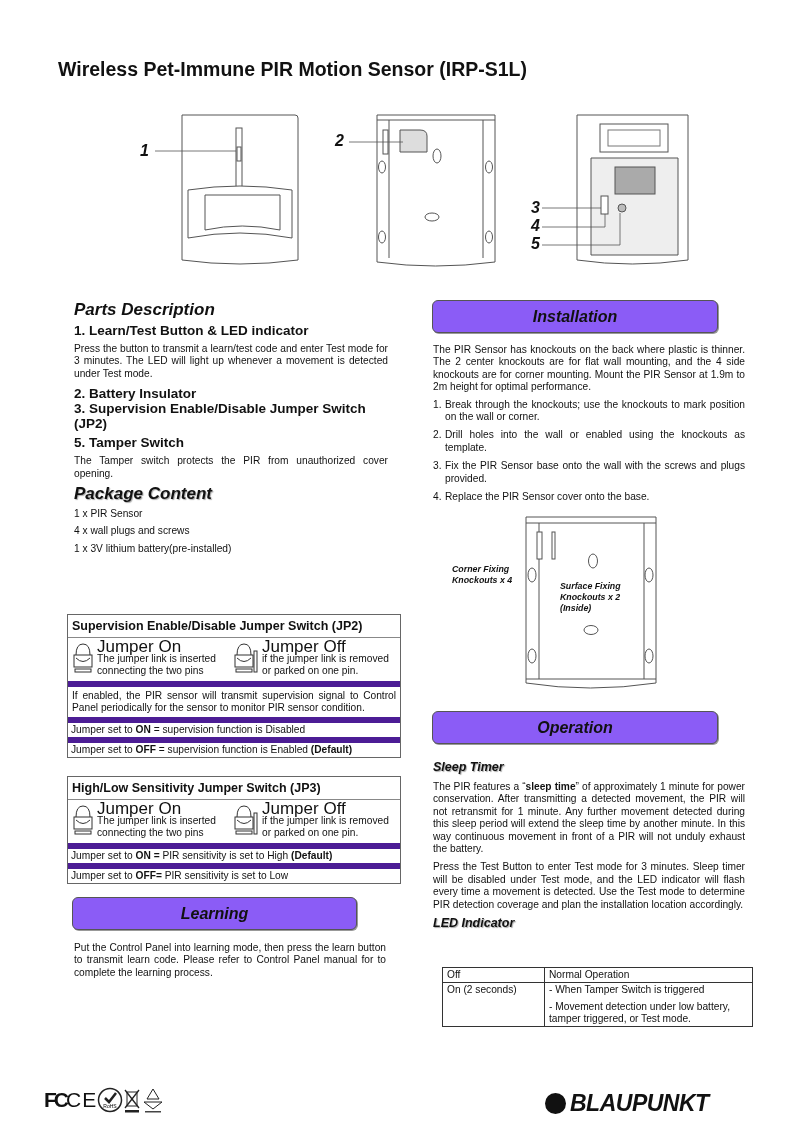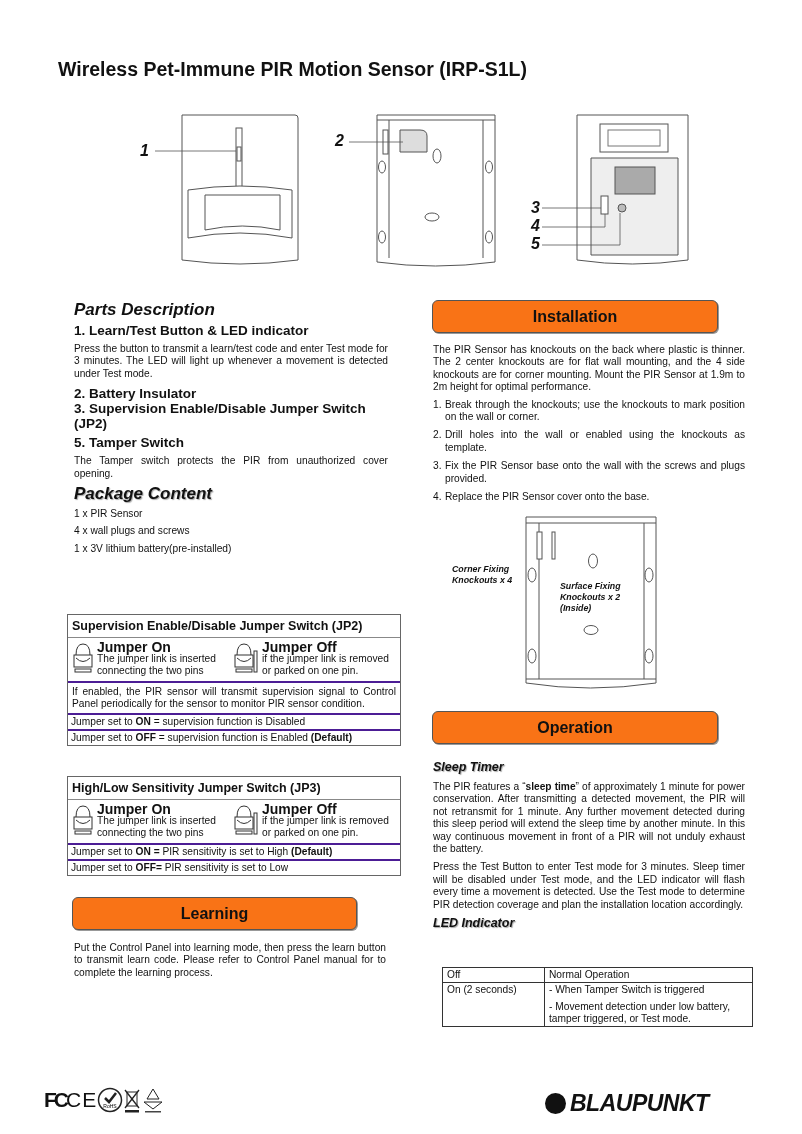--- a/index.html
+++ b/index.html
@@ -4,26 +4,26 @@
 <style>
   html,body{margin:0;padding:0;background:#fff;}
   body{width:802px;height:1134px;position:relative;overflow:hidden;font-family:"Liberation Sans",sans-serif;color:#111;}
   .abs{position:absolute;}
   .title{left:58px;top:58px;font-size:19.5px;font-weight:bold;letter-spacing:0;}
   .h-italic{font-style:italic;font-weight:bold;font-size:17px;}
   .h-sub{font-weight:bold;font-size:13.5px;}
   .p{font-size:10.2px;line-height:12.4px;text-align:justify;}
   .fig{position:absolute;}
   .callout{font-style:italic;font-weight:bold;font-size:16px;position:absolute;}
-  .banner{position:absolute;background:#f97316;border:1.3px solid #555;border-radius:6px;text-align:center;font-weight:bold;font-size:16px;box-shadow:1px 1px 0 #999;}
+  .banner{position:absolute;background:#8b5cf6;border:1.3px solid #555;border-radius:6px;text-align:center;font-style:italic;font-weight:bold;font-size:16px;box-shadow:1px 1px 0 #999;}
   .box{position:absolute;border:1px solid #666;}
   .box .bh{font-weight:bold;font-size:12.5px;padding:4px 4px;border-bottom:1px solid #888;}
-  .box .row{font-size:10.2px;border-top:2px solid #4c1d95;padding:1px 3px;line-height:12px;}
+  .box .row{font-size:10.2px;border-top:6px solid #4c1d95;padding:1px 3px;line-height:12px;}
   .jumper{display:flex;align-items:flex-start;gap:3px;}
-  .jumper .jt{font-weight:bold;font-size:14px;line-height:12px;}
+  .jumper .jt{font-weight:normal;font-size:17px;line-height:12px;}
   .jumper .jd{font-size:10.2px;line-height:12px;}
   ol.steps{margin:0;padding-left:0;list-style:none;}
   ol.steps li{display:flex;font-size:10.2px;line-height:12.4px;margin-bottom:6px;text-align:justify;}
   ol.steps li .n{width:12px;flex:none;}
   table.led{border-collapse:collapse;font-size:10.2px;}
   table.led td{border:1px solid #333;padding:1px 4px;vertical-align:top;line-height:12px;}
   .logo{font-weight:900;font-style:italic;font-size:23px;letter-spacing:-0.5px;}
 </style>
 </head>
 <body>

